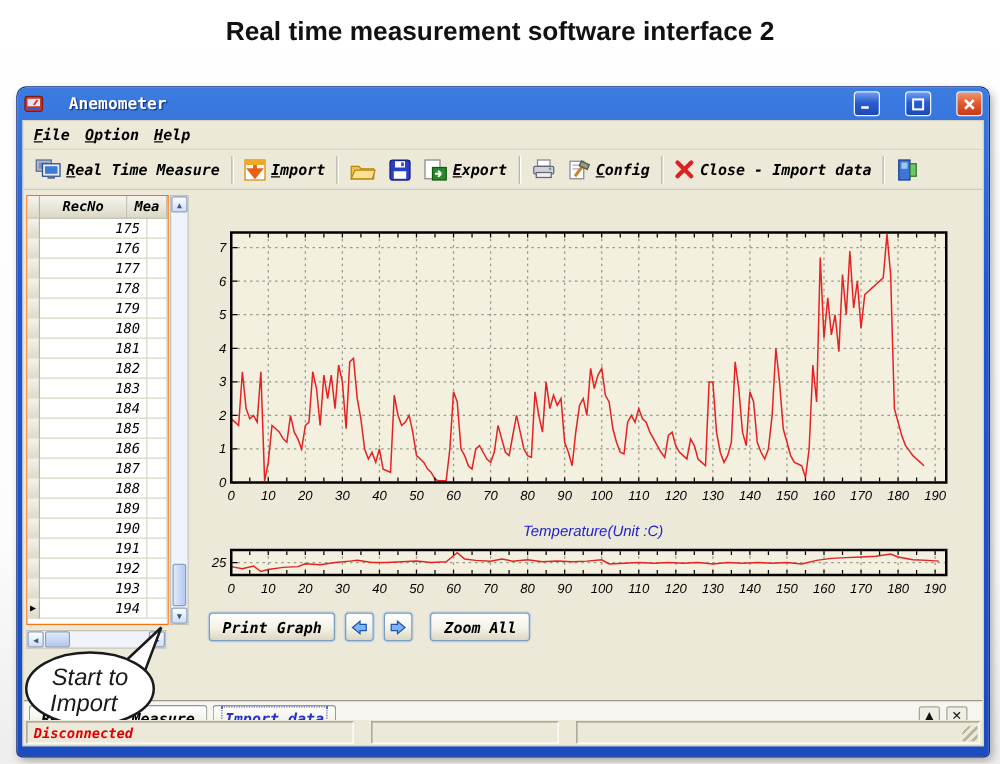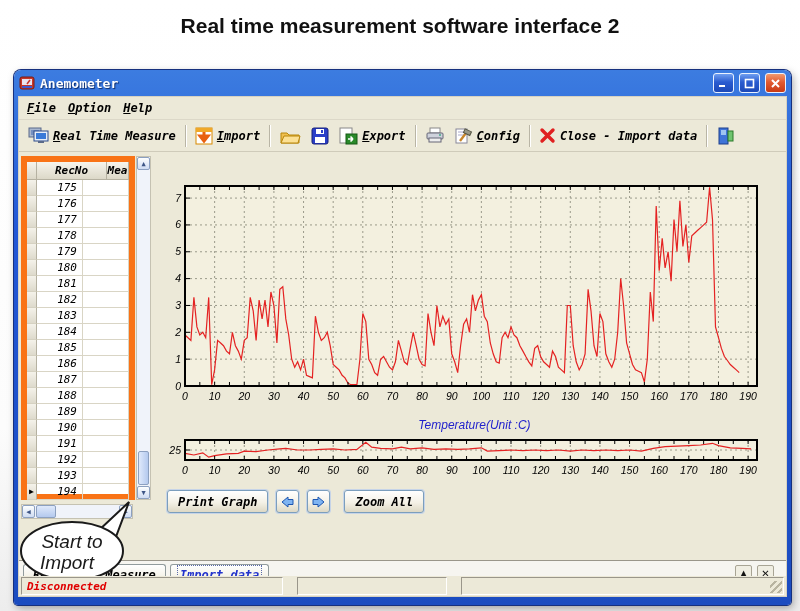--- a/index.html
+++ b/index.html
@@ -13,21 +13,21 @@
     font-size:21px;font-weight:bold;color:#111;
   }
   
   .window{
     position:absolute;left:14px;top:70px;width:777px;height:535px;
     background:linear-gradient(180deg,#3c7ce0,#2257d6 30%,#1b4cc0);
     border-radius:7px 7px 4px 4px;
     box-shadow:0 0 0 1px #16307e, 2px 3px 8px rgba(0,0,0,.35);
     box-sizing:border-box;
   }
-  .titlebar{height:26px;display:flex;align-items:center;padding:0 5px;gap:5px;}
+  .titlebar{height:26px;display:flex;align-items:center;padding:0 5px;gap:20px;}
   .title-text{
     color:#fff;font-family:"DejaVu Sans Mono",monospace;font-weight:bold;font-size:13px;
     text-shadow:1px 1px 1px #0a2a6a;flex:1;
   }
   .tb-btn{width:21px;height:20px;border:1px solid #eaf2ff;border-radius:3px;
     display:flex;align-items:center;justify-content:center;
     background:linear-gradient(180deg,#6f9ef0,#2a5cd0 45%,#1c49b8);box-sizing:border-box;}
   .tb-btn.close{background:linear-gradient(180deg,#f09a70,#e25b32 45%,#c83a14);}
   .tb-btn svg{display:block}
   .winbody{
@@ -43,33 +43,33 @@
   .toolbar{height:31px;display:flex;align-items:center;background:#ece9d8;
     border-bottom:1px solid #cfcbba;padding:0 4px;}
   .tool-item{display:flex;align-items:center;gap:4px;padding:2px 5px;
     font-family:"DejaVu Sans Mono",monospace;font-weight:bold;font-size:12px;color:#000;}
   .tool-sep{width:1px;height:22px;background:#b9b5a5;box-shadow:1px 0 0 #fff;margin:0 4px;}
   .tool-item svg{display:block}
   
   .client{position:relative;flex:1;background:#ece9d8;overflow:hidden;}
   
   .grid{position:absolute;left:2px;top:4px;width:114px;height:344px;background:#fff;
-    border:6px solid #f97316;box-sizing:border-box;
+    border:1px solid #f97316;box-sizing:border-box;
     font-family:"DejaVu Sans Mono",monospace;font-size:11px;}
   .ghead{display:flex;height:18px;}
   .ghead div{background:linear-gradient(180deg,#f6f4ec,#dcd8c8);border-right:1px solid #b5b1a1;
     border-bottom:1px solid #b5b1a1;font-weight:bold;display:flex;align-items:center;justify-content:center;box-sizing:border-box;}
   .gh-sel{width:10px;} .gh-rec{width:70px;} .gh-mea{flex:1;overflow:hidden;}
   .trow{display:flex;height:16px;}
   .tsel{width:10px;background:linear-gradient(180deg,#f4f2ea,#dedacc);
     border-right:1px solid #b5b1a1;border-bottom:1px solid #d5d1c1;box-sizing:border-box;
     font-size:8px;display:flex;align-items:center;justify-content:center;color:#000;}
   .tcell{border-right:1px solid #d9d5c5;border-bottom:1px solid #d9d5c5;box-sizing:border-box;
     display:flex;align-items:center;}
-  .tcell.rec{width:46px;justify-content:flex-end;padding-right:5px;}
+  .tcell.rec{width:86px;justify-content:flex-end;padding-right:5px;}
   .tcell.mea{flex:1;}
   
   .vscroll{position:absolute;left:117px;top:4px;width:15px;height:344px;background:#f0f3fa;
     border:1px solid #c5c2b2;box-sizing:border-box;}
   .hscroll{position:absolute;left:2px;top:352px;width:112px;height:15px;background:#f0f3fa;
     border:1px solid #c5c2b2;box-sizing:border-box;display:flex;align-items:center;}
   .sbtn{width:13px;height:13px;background:linear-gradient(180deg,#fdfefe,#cfdcf3);
     border:1px solid #8ca0c0;border-radius:2px;box-sizing:border-box;
     display:flex;align-items:center;justify-content:center;font-size:7px;color:#3d5586;
     font-family:"DejaVu Sans Mono",monospace;}

